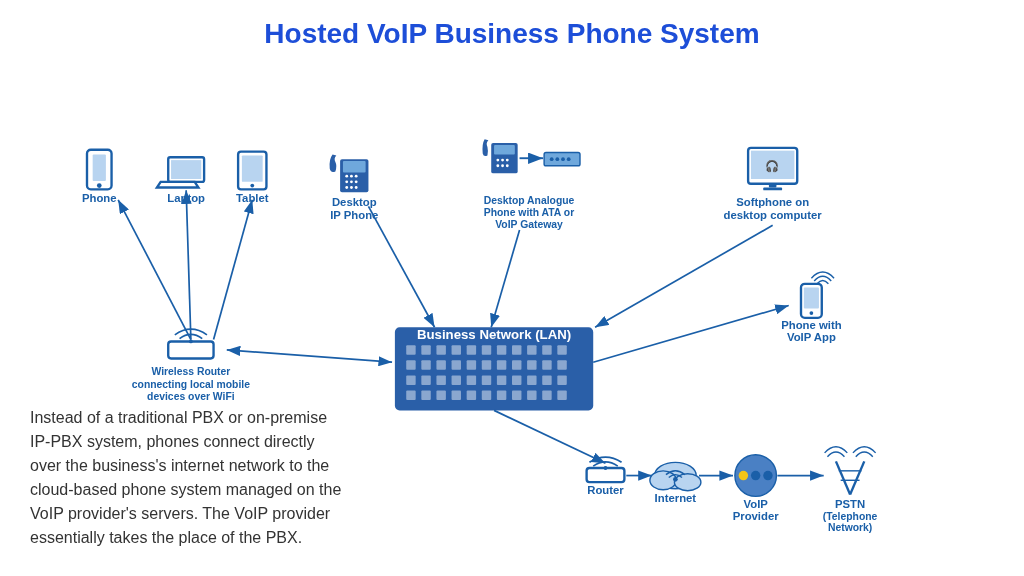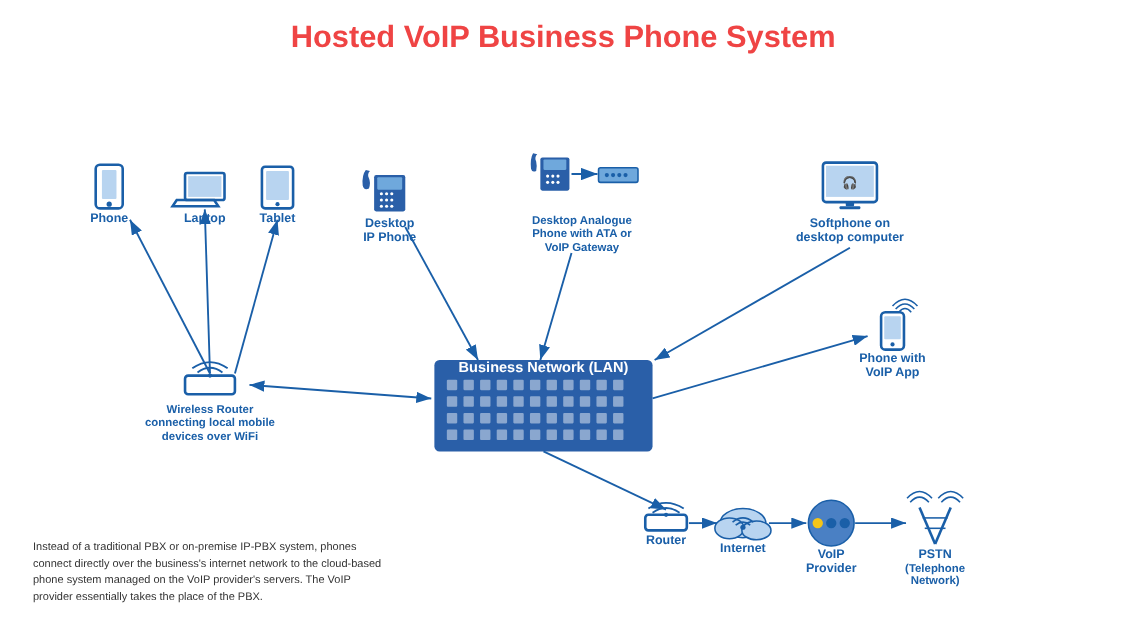--- a/index.html
+++ b/index.html
@@ -7,40 +7,40 @@
       width: 1024px;
       height: 576px;
       background: #ffffff;
       font-family: Arial, sans-serif;
       overflow: hidden;
       position: relative;
     }
 
     .main-title {
       text-align: center;
-      color: #ef4444;
+      color: #1d4ed8;
       font-size: 28px;
       font-weight: bold;
       padding-top: 18px;
       padding-bottom: 10px;
     }
 
     .diagram-area {
       position: relative;
       width: 100%;
       height: 510px;
     }
 
     
     .info-text {
       position: absolute;
       left: 30px;
       bottom: 20px;
       width: 320px;
-      font-size: 10px;
+      font-size: 16px;
       color: #333;
       line-height: 1.5;
     }
 
     
     .arrows-overlay {
       position: absolute;
       top: 0;
       left: 0;
       width: 100%;

